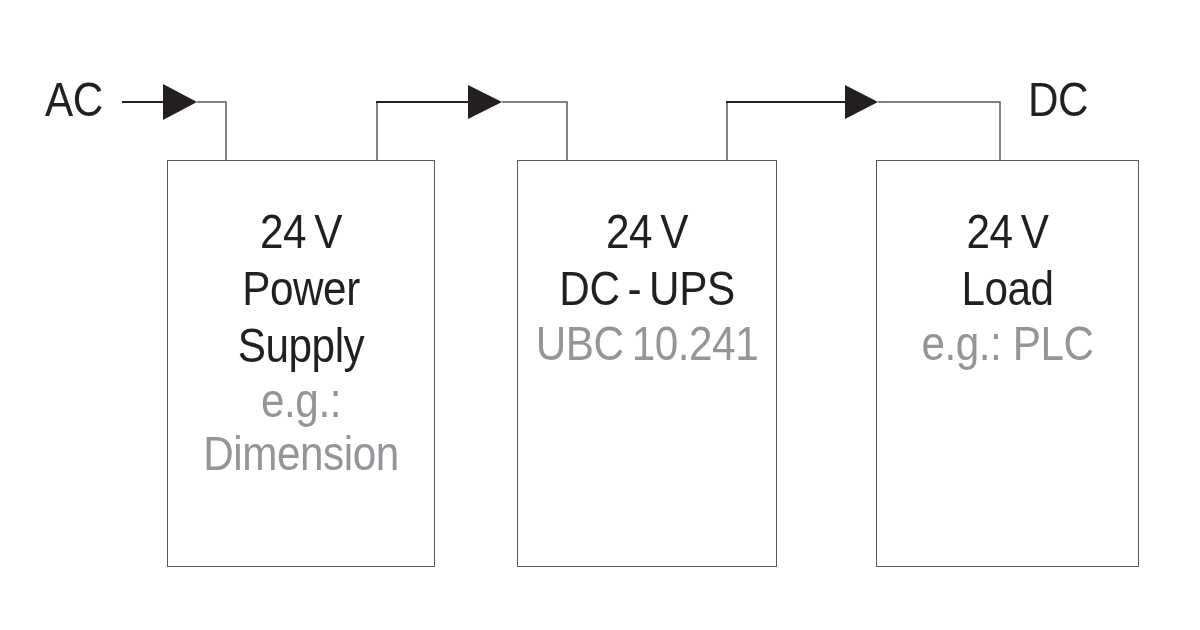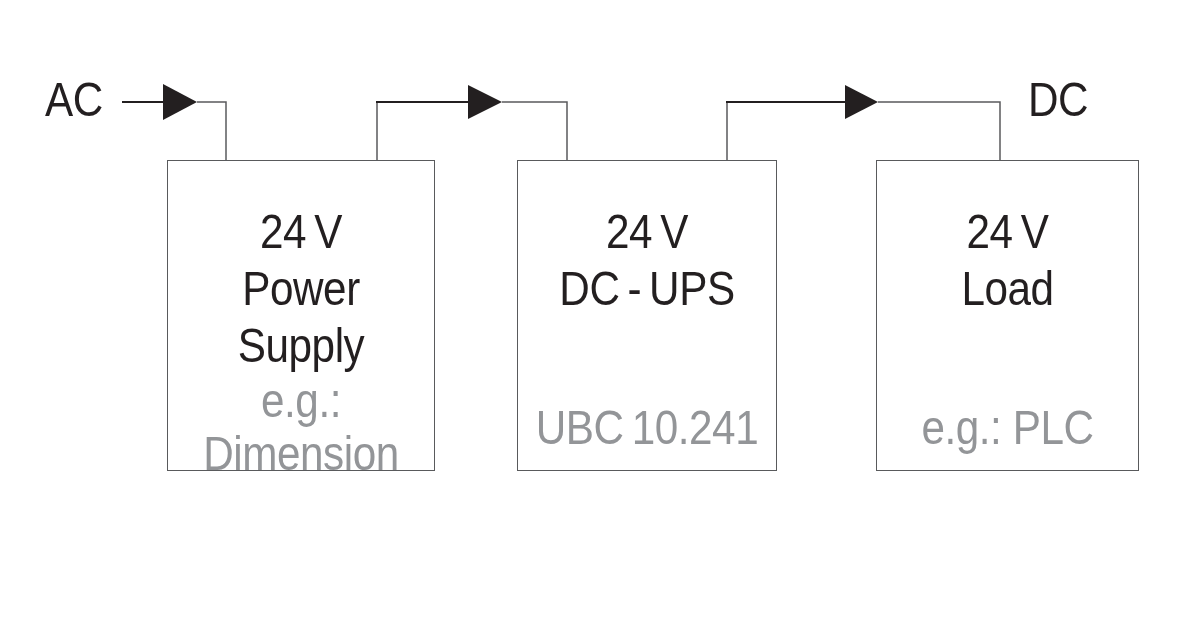--- a/index.html
+++ b/index.html
@@ -32,27 +32,26 @@
     color: #231f20;
     transform: scaleX(0.88);
     transform-origin: left top;
     white-space: nowrap;
   }
   .endpoint.ac { left: 45px; }
   .endpoint.dc { left: 1028px; }
   .block {
     position: absolute;
     top: 160px;
-    height: 311px;
+    height: 407px;
     box-sizing: border-box;
     border: 1.5px solid #595a5c;
     background: #ffffff;
     display: flex;
     flex-direction: column;
-    justify-content: space-between;
   }
   .block.b1 { left: 167px; width: 268px; }
   .block.b2 { left: 517px; width: 260px; }
   .block.b3 { left: 876px; width: 263px; }
   .block .title {
     padding-top: 42px;
     text-align: center;
     font-size: 48px;
     line-height: 57px;
     letter-spacing: -0.5px;

